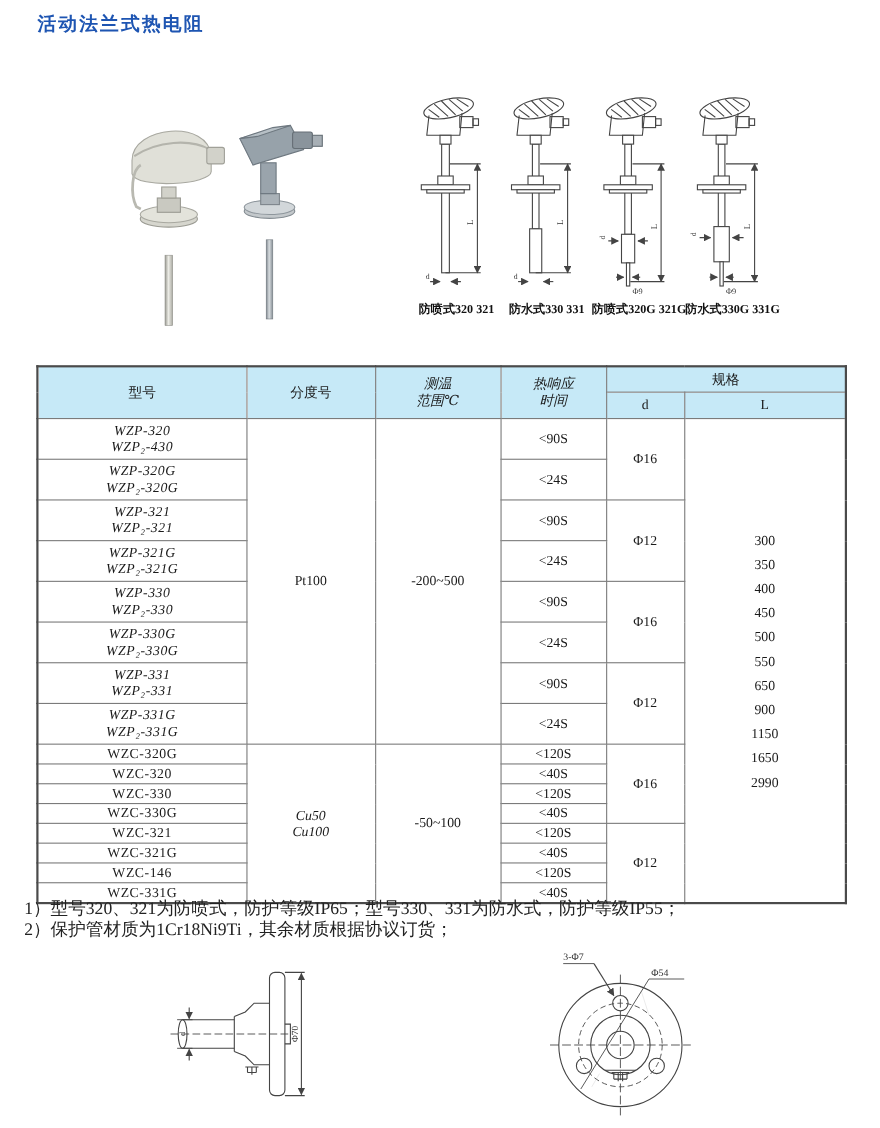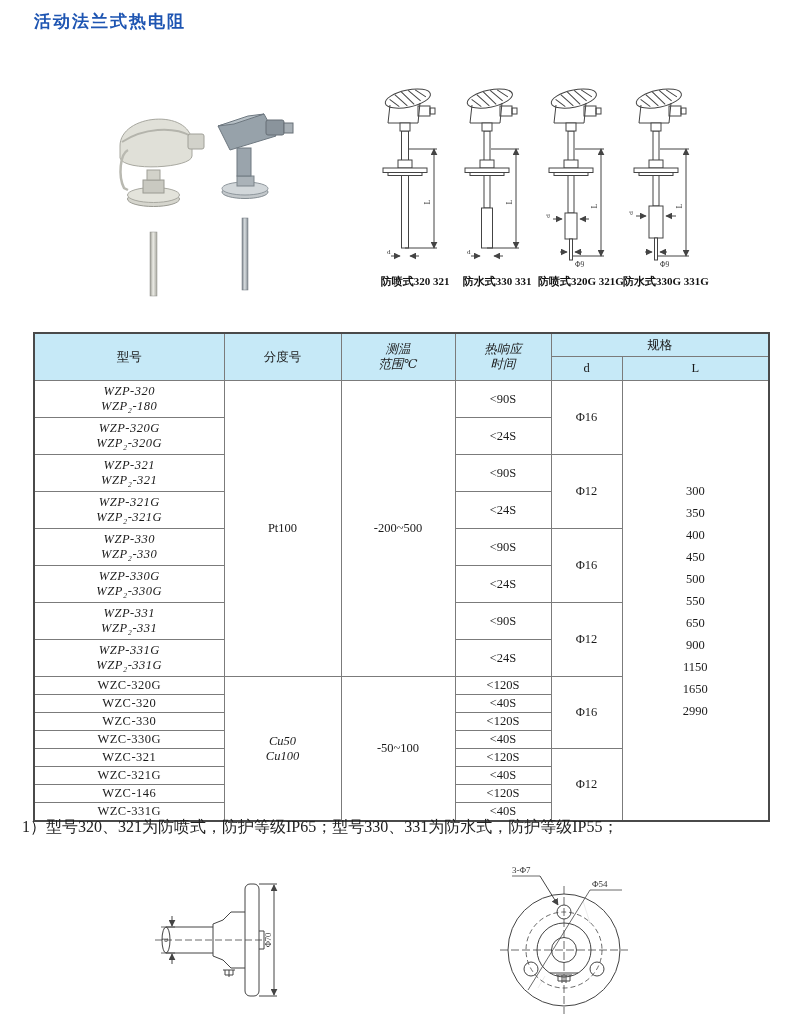--- a/index.html
+++ b/index.html
@@ -191,21 +191,21 @@
       </tr>
       <tr>
         <th style="height:23px">d</th>
         <th style="height:23px">L</th>
       </tr>
     </thead>
     <tbody>
       <tr class="wzp">
         <td class="model-cell two-line">
           <div>WZP-320</div>
-            <div>WZP₂-180</div>
+            <div>WZP₂-430</div>
         </td>
         <td rowspan="8">Pt100</td>
         <td rowspan="8">-200~500</td>
         <td>&lt;90S</td>
         <td rowspan="2">Φ16</td>
         <td rowspan="16" class="l-cell">
           <div>300</div>
             <div>350</div>
           <div>400</div>
             <div>450</div>
@@ -307,20 +307,21 @@
       </tr>
       <tr class="wzc">
         <td class="model-cell">WZC-331G</td>
         <td>&lt;40S</td>
       </tr>
     </tbody>
   </table>
 
   <div id="notes">
     <div>1）型号320、321为防喷式，防护等级IP65；型号330、331为防水式，防护等级IP55；</div>
+    <div>2）保护管材质为1Cr18Ni9Ti，其余材质根据协议订货；</div>
   </div>
 
   <svg id="flange-side" width="130" height="135" viewBox="0 0 130 135">
     <g stroke="#444" stroke-width="1" fill="none">
       <line x1="2" y1="62" x2="112" y2="62" stroke-dasharray="7,3" stroke-width=".8"></line>
       <ellipse cx="13" cy="62" rx="4" ry="13"></ellipse>
       <path d="M13,49 L60,49 M13,75 L60,75"></path>
       <path d="M60,46 L70,42 L78,34 L92,34 M60,78 L70,82 L78,90 L92,90 M60,46 L60,78"></path>
       <rect x="92" y="6" width="14" height="112" rx="5"></rect>
       <path d="M106,53 L111,53 L111,71 L106,71"></path>

